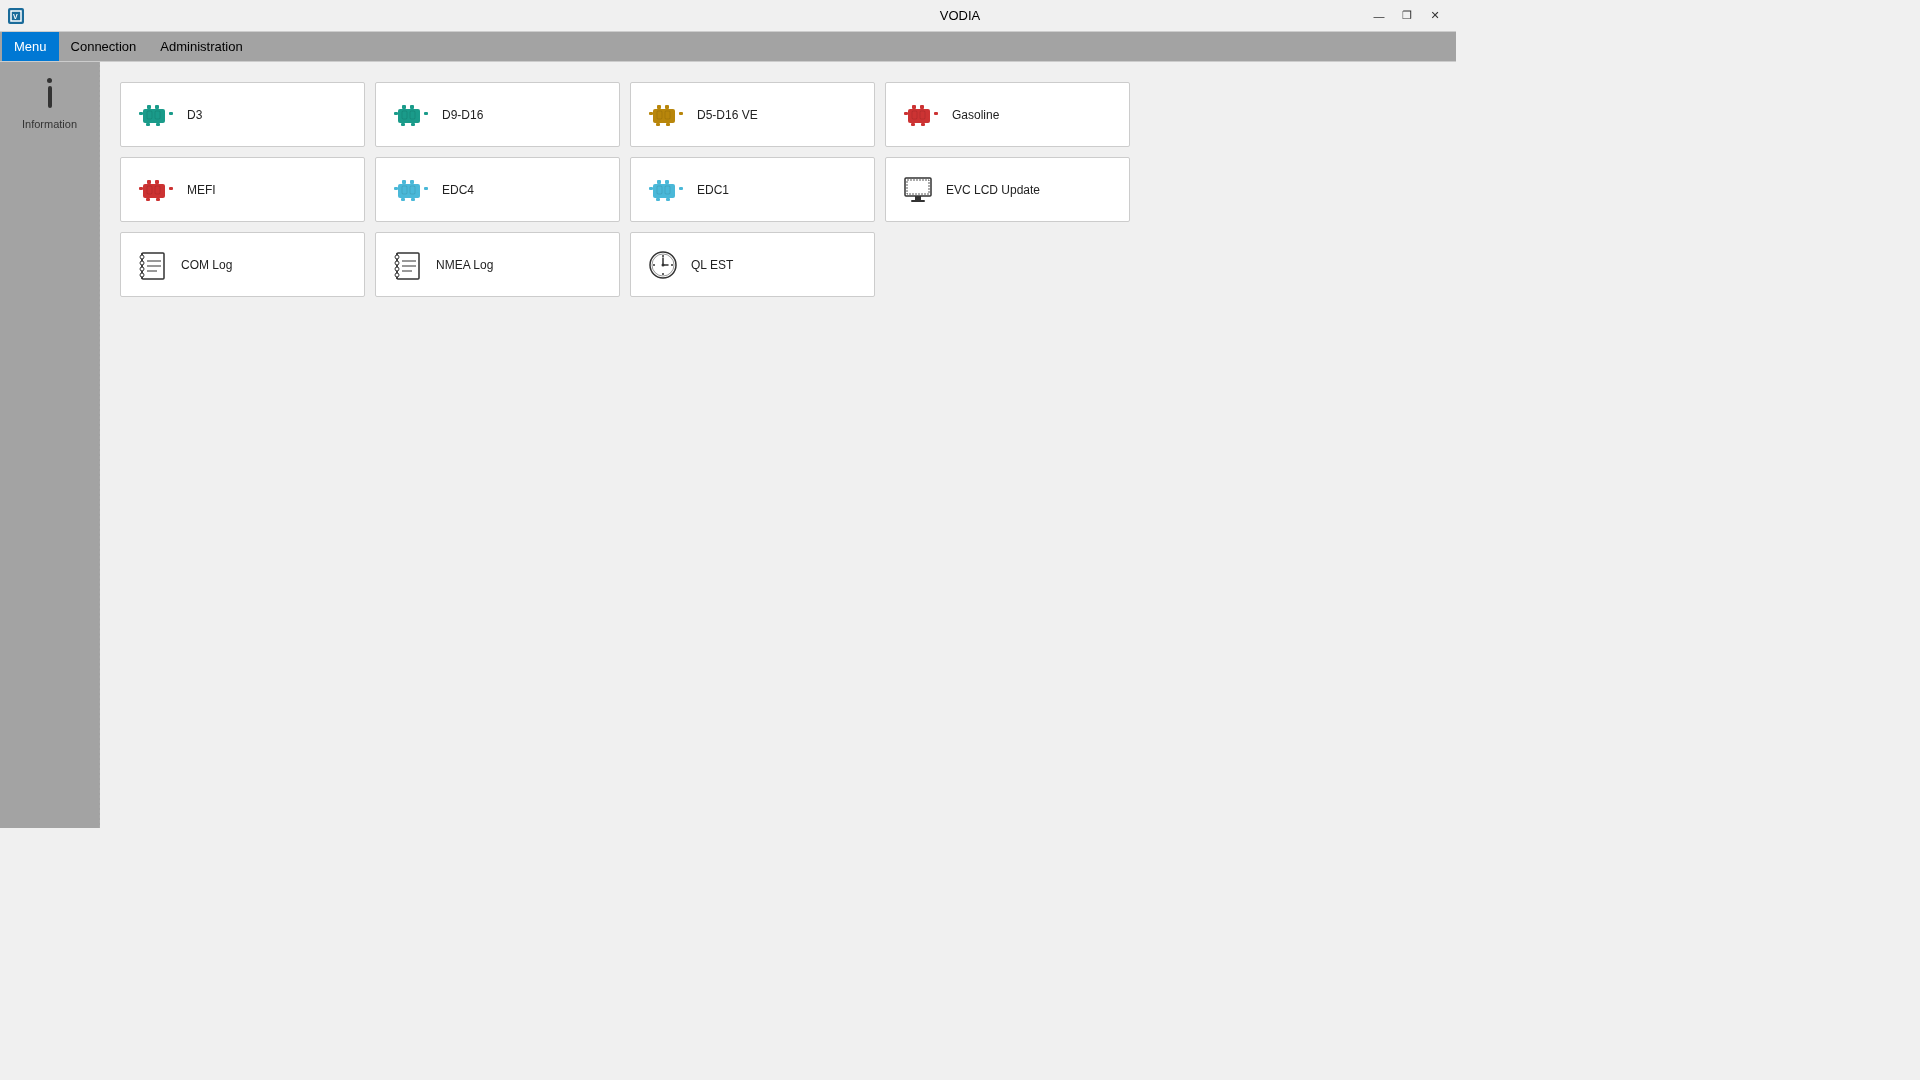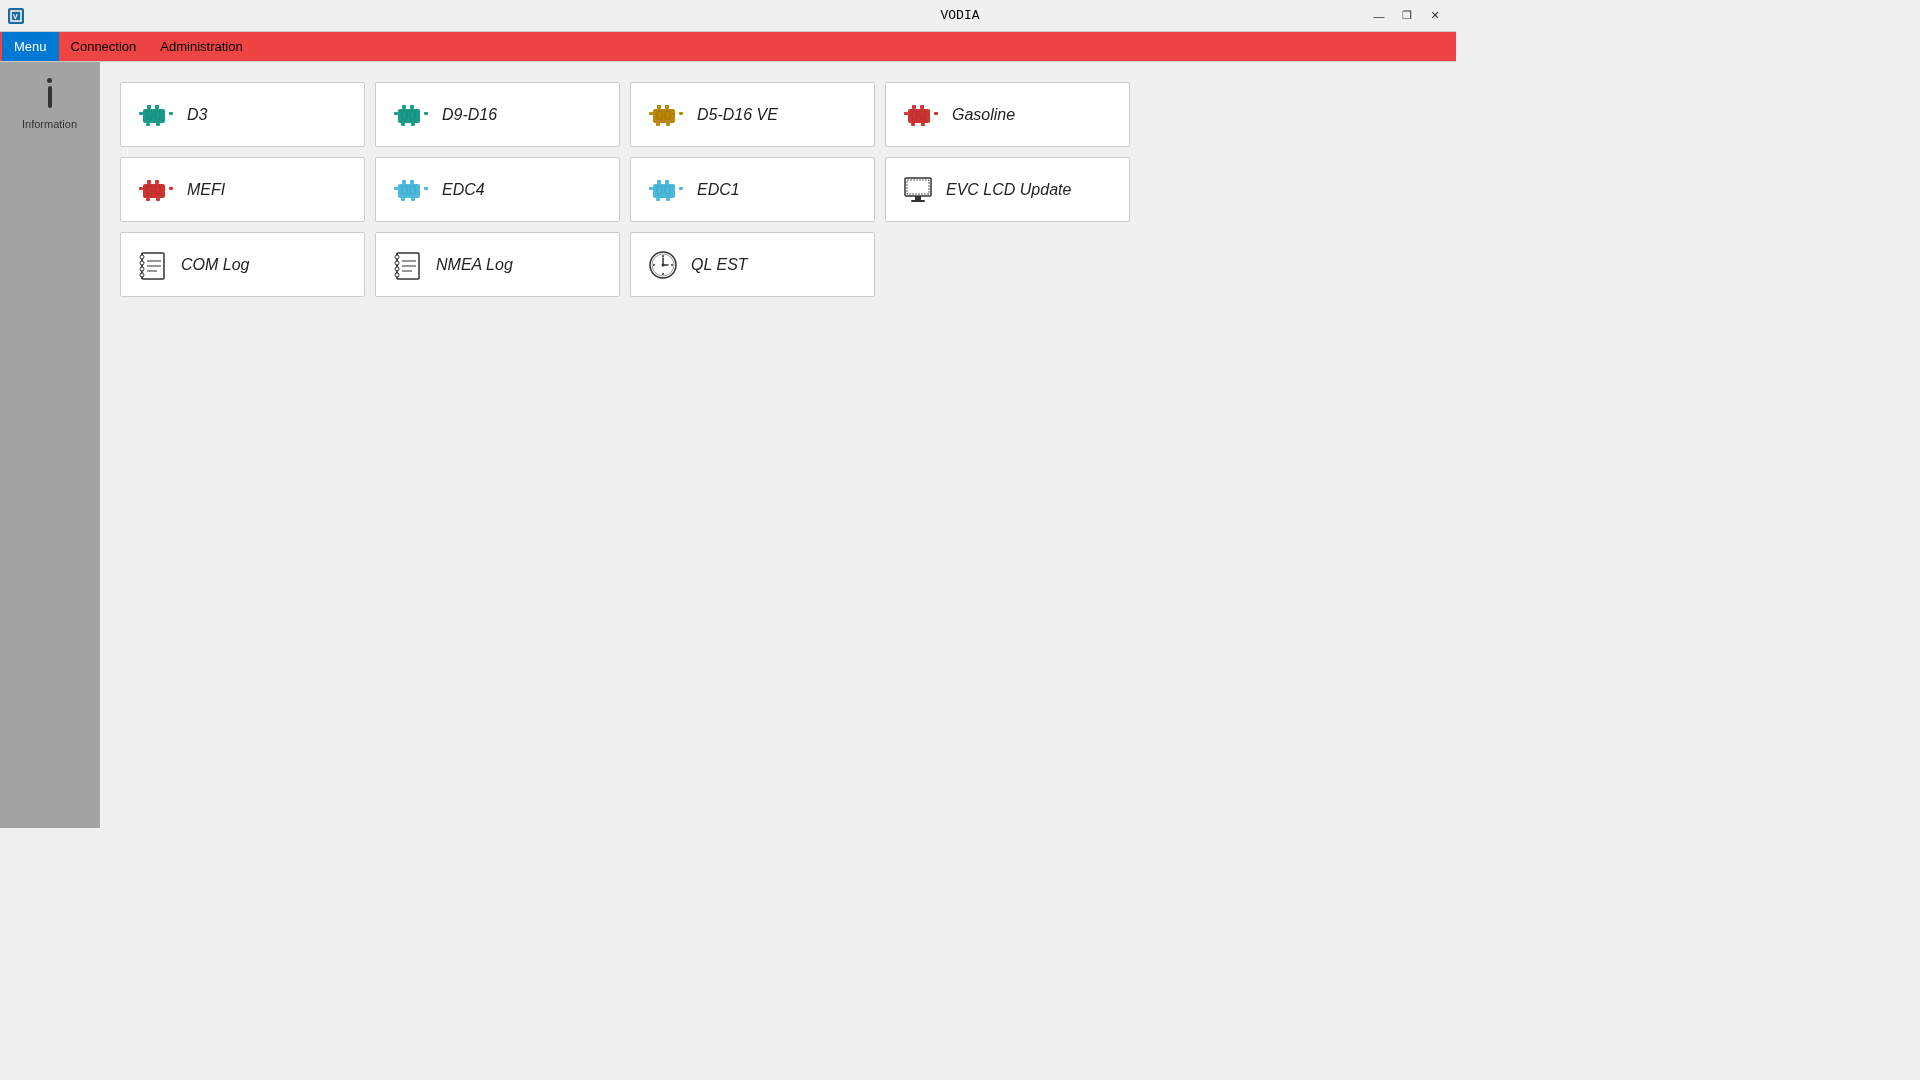--- a/index.html
+++ b/index.html
@@ -47,21 +47,20 @@
     }
 
     .title-bar-title {
       flex: 1;
       text-align: center;
       font-size: 13px;
       color: #000;
       position: absolute;
       left: 50%;
       transform: translateX(-50%);
-      font-family: Liberation Mono, monospace;
     }
 
     .title-bar-controls {
       display: flex;
       gap: 2px;
     }
 
     .title-btn {
       width: 26px;
       height: 20px;
@@ -72,21 +71,21 @@
       display: flex;
       align-items: center;
       justify-content: center;
       color: #333;
     }
 
     
     .menu-bar {
       display: flex;
       align-items: center;
-      background: #ef4444;
+      background: #a3a3a3;
       border-bottom: 1px solid #ccc;
       height: 30px;
       padding: 0 2px;
     }
 
     .menu-tab {
       padding: 4px 12px;
       font-size: 13px;
       cursor: pointer;
       border: none;
@@ -180,23 +179,22 @@
       display: flex;
       align-items: center;
       gap: 12px;
       cursor: pointer;
       height: 65px;
       font-size: 14px;
       color: #222;
     }
 
     .tile-label {
-      font-size: 16px;
+      font-size: 12px;
       color: #222;
-      font-style: italic;
     }
 
     
     .engine-icon {
       width: 38px;
       height: 28px;
       flex-shrink: 0;
     }
 
     

